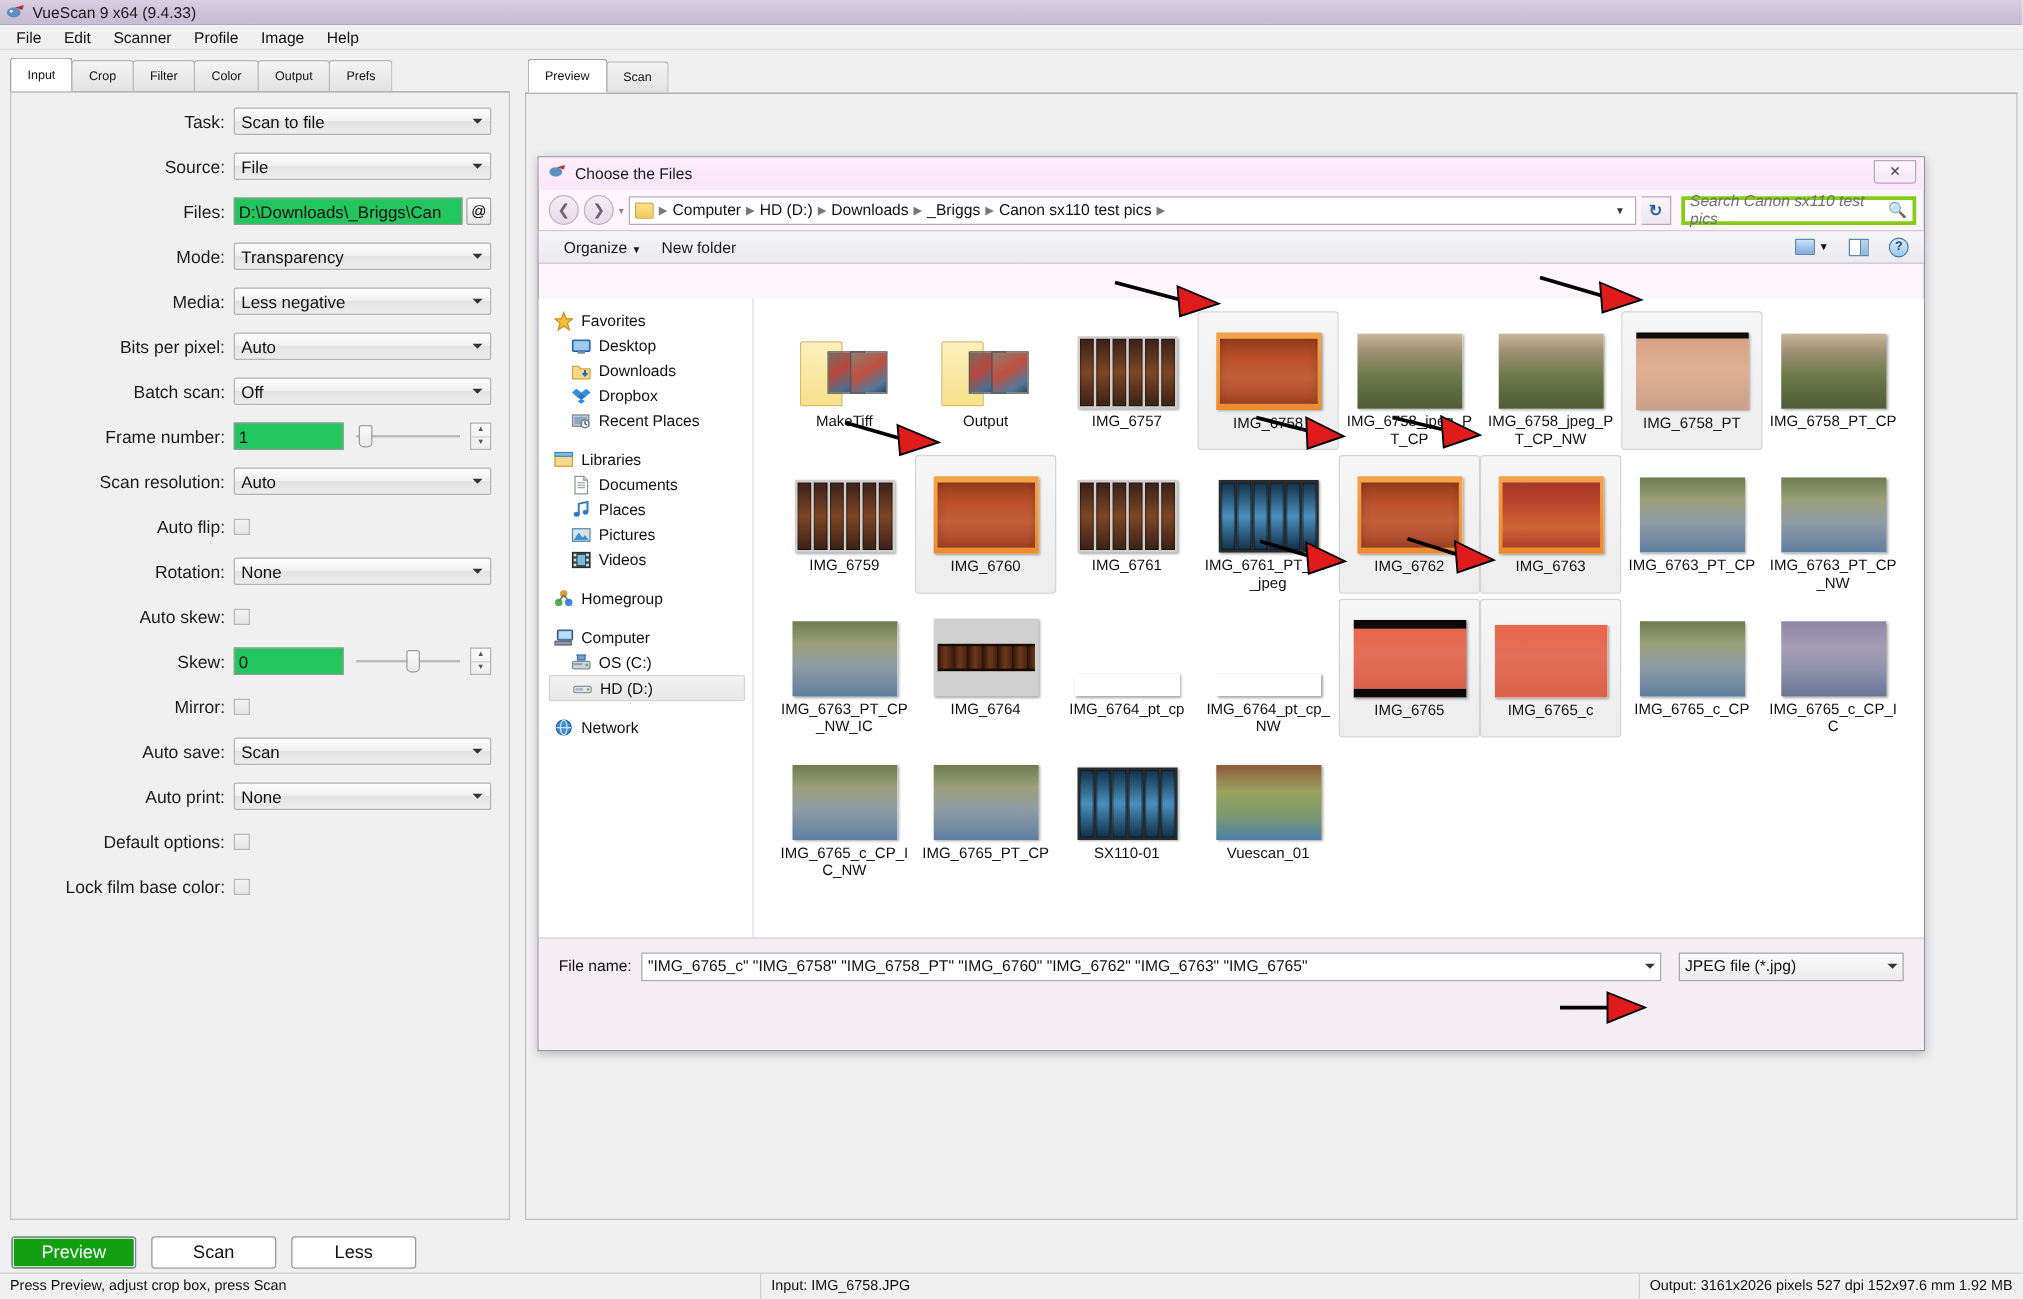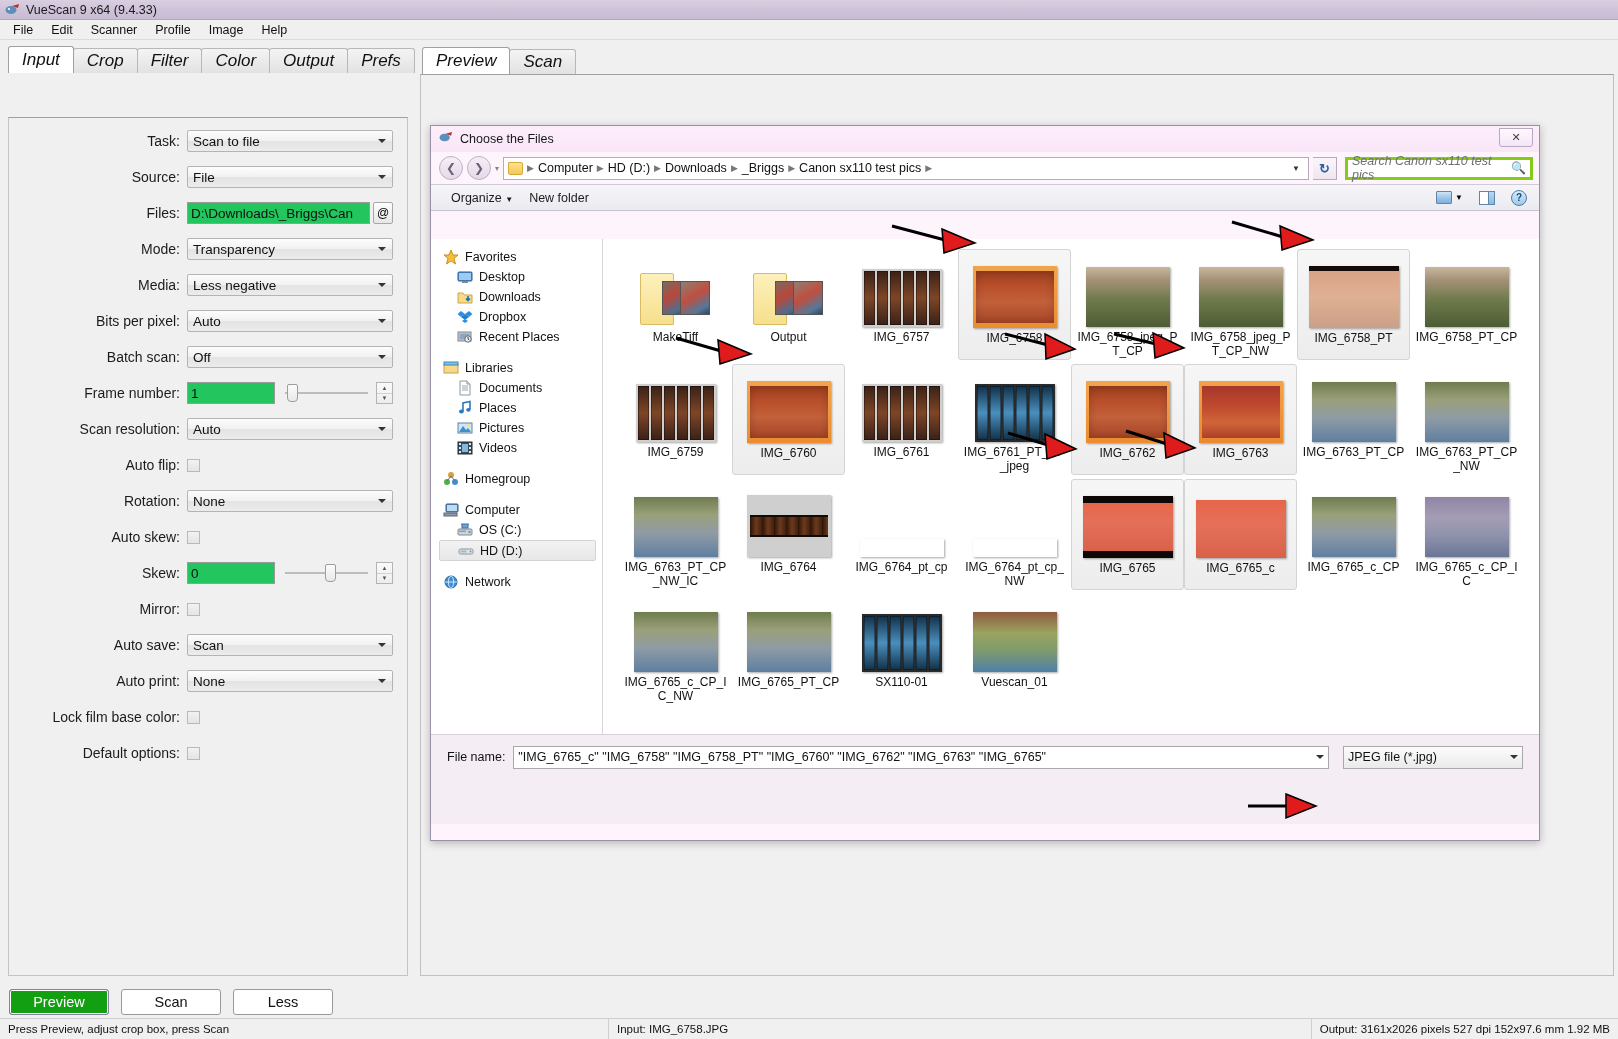--- a/index.html
+++ b/index.html
@@ -53,45 +53,43 @@
   }
   #tabstrip {
     position: absolute; top: 6px; left: 8px; right: 0;
     height: 26px;
     display: flex; align-items: flex-end;
   }
   .tab {
     height: 24px;
     padding: 12px 13px;
     display: flex; align-items: center;
-    font-size: 17px;
+    font-size: 10px;
     background: linear-gradient(to bottom, #f4f4f4, #e2e2e2);
     border: 1px solid #b8b8b8;
     border-bottom: none;
     border-radius: 3px 3px 0 0;
     margin-right: -1px;
     color: #111;
     cursor: default;
-    font-style: italic;
   }
   .tab.active {
     background: #fff;
     height: 27px;
     font-weight: normal;
     z-index: 3;
     border-color: #a0a0a0;
   }
   #left-form {
     position: absolute;
     top: 32px; left: 8px; right: 4px; bottom: 10px;
     background: #f0f0f0;
     border: 1px solid #c4c4c4;
     border-top: 1px solid #a0a0a0;
     padding-top: 12px;
-    margin-top: 44px;
   }
   .frow {
     display: flex; align-items: center;
     height: 22px;
     margin-bottom: 14px;
     padding-right: 14px;
   }
   .flabel {
     width: 178px;
     text-align: right;
@@ -401,21 +399,21 @@
   }
   .film-strip i { flex: 1; display: block; }
 
   .photo { width: 84px; height: 60px; display: block; }
 
   .negative { width: 84px; height: 62px; padding: 5px 3px; display: block; }
 
   
   #fd-footer {
     position: absolute;
-    left: 0; right: 0; bottom: 16px; height: 90px;
+    left: 0; right: 0; bottom: 0; height: 90px;
     background: #f4eef4;
     border-top: 1px solid #d8cfdb;
     padding: 10px 16px;
   }
   .fn-row { display: flex; align-items: center; height: 24px; }
   .fn-label { font-size: 12.5px; color: #111; margin-right: 8px; }
   #fn-input {
     flex: 1; height: 23px;
     background: #fff; border: 1px solid #a9a9a9;
     display: flex; align-items: center;
@@ -682,28 +680,28 @@
         <div class="flabel">Auto print:</div>
         <div class="fctl">
             <div class="combo">
               <span>None</span>
               <span class="arrow"></span>
             </div>
           </div>
       </div>
 
       <div class="frow">
+        <div class="flabel">Default options:</div>
+        <div class="fctl">
+            <div class="chk"></div>
+          </div>
+      </div>
+
+      <div class="frow">
         <div class="flabel">Lock film base color:</div>
-        <div class="fctl">
-            <div class="chk"></div>
-          </div>
-      </div>
-
-      <div class="frow">
-        <div class="flabel">Default options:</div>
         <div class="fctl">
             <div class="chk"></div>
           </div>
       </div>
     </div>
   </div>
 
   <div id="right-panel">
     <div id="ptabstrip">
       <div class="tab active">Preview</div>

